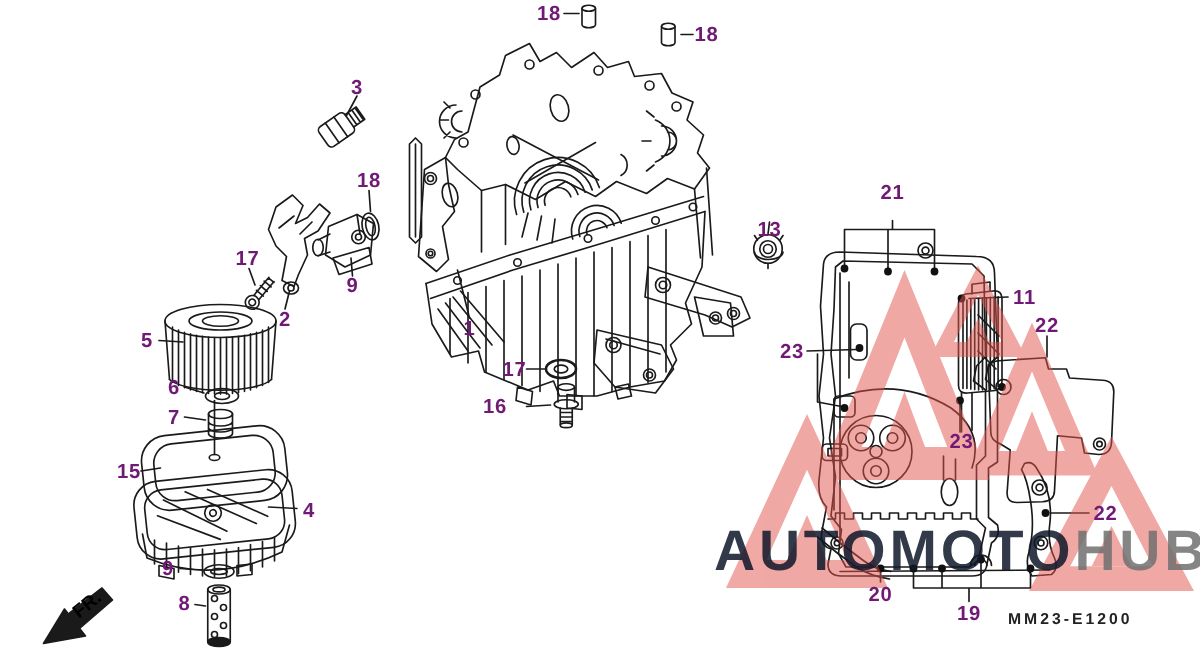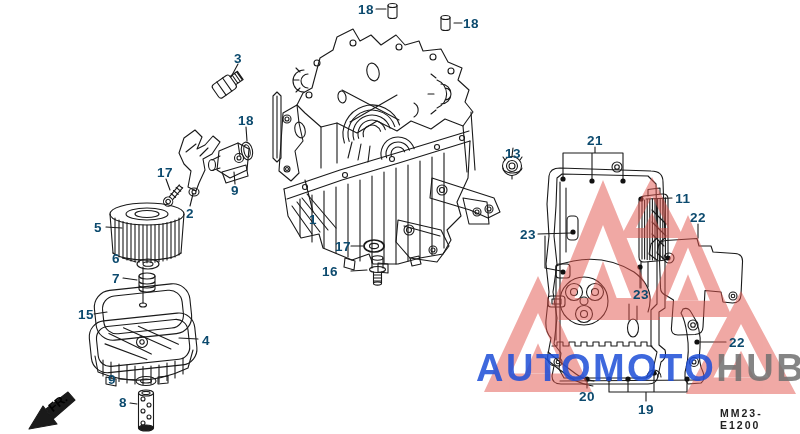--- a/index.html
+++ b/index.html
@@ -4,25 +4,25 @@
 <style>
   html,body{margin:0;padding:0;background:#fff;}
   .stage{position:relative;width:800px;height:434px;background:#ffffff;overflow:hidden;
          font-family:"Liberation Sans",sans-serif;}
   .stage svg{position:absolute;left:0;top:0;}
   .ln{fill:none;stroke:#1a1a1a;stroke-width:1.1;stroke-linecap:round;stroke-linejoin:round;}
   .dot{fill:#111;stroke:none;}
   .thick{stroke-width:1.7;}
   .dark{fill:#1a1a1a;}
   .co{position:absolute;transform:translate(-50%,-50%);font-weight:bold;font-size:13.5px;
-      color:#0c4a6e;letter-spacing:.5px;white-space:nowrap;text-align:right;}
+      color:#701a75;letter-spacing:.5px;white-space:nowrap;text-align:right;}
   .fr{position:absolute;left:58px;top:403px;transform:translate(-50%,-50%) rotate(-39deg);
       font-weight:bold;font-size:12.5px;color:#000;}
   .code{position:absolute;left:672px;top:407px;font-weight:bold;font-size:10.5px;
-        letter-spacing:2px;color:#222;margin-left:48px;}
+        letter-spacing:2px;color:#222;}
   .brand{position:absolute;left:476px;top:349px;font-weight:bold;font-size:38px;
          letter-spacing:2.5px;line-height:1;white-space:nowrap;opacity:.85;}
 </style>
 </head>
 <body>
 
 <div class="stage">
 
 <svg width="800" height="434" viewBox="0 0 800 434">
   <g class="ln">
@@ -308,21 +308,21 @@
     <path d="M652,212.4 L644.3,228.2 L659.7,228.2 Z"></path>
     <path d="M688,215 L644,317 L732,317 Z M688,247.6 L666,300.7 L710,300.7 Z"></path>
     <path d="M688,274.2 L677.4,300.7 L698.6,300.7 Z"></path>
     <path d="M538,276 L484,392 L592,392 Z M538,313.1 L511,373.4 L565,373.4 Z"></path>
     <path d="M538,343.3 L525,373.4 L551,373.4 Z"></path>
     <path d="M741,291 L686,394 L796,394 Z M741,324 L713.5,377.5 L768.5,377.5 Z"></path>
     <path d="M741,350.7 L727.8,377.5 L754.2,377.5 Z"></path>
   </g>
 </svg>
 
-  <div class="brand"><span style="color: #1d4ed8;">AUTOMOTO</span><span style="color: rgb(112, 112, 112);">HUB</span></div>
+  <div class="brand"><span style="color: #0f172a;">AUTOMOTO</span><span style="color: rgb(112, 112, 112);">HUB</span></div>
 
   <span class="co" style="left:313px;top:219px">1</span>
   <span class="co" style="left:190px;top:213px">2</span>
   <span class="co" style="left:238px;top:58px">3</span>
   <span class="co" style="left:206px;top:340px">4</span>
   <span class="co" style="left:98px;top:227px">5</span>
   <span class="co" style="left:116px;top:258px">6</span>
   <span class="co" style="left:116px;top:278px">7</span>
   <span class="co" style="left:123px;top:402px">8</span>
   <span class="co" style="left:235px;top:190px">9</span>
@@ -331,21 +331,21 @@
   <span class="co" style="left:165px;top:172px">17</span>
   <span class="co" style="left:513px;top:153px">13</span>
   <span class="co" style="left:112px;top:379px">9</span>
   <span class="co" style="left:86px;top:314px">15</span>
   <span class="co" style="left:330px;top:271px">16</span>
   <span class="co" style="left:343px;top:246px">17</span>
   <span class="co" style="left:366px;top:9px">18</span>
   <span class="co" style="left:471px;top:23px">18</span>
   <span class="co" style="left:646px;top:409px">19</span>
   <span class="co" style="left:587px;top:396px">20</span>
-  <span class="co" style="left:595px;top:140px">21</span>
+  <span class="co" style="left:595px;top:128px">21</span>
   <span class="co" style="left:698px;top:217px">22</span>
   <span class="co" style="left:737px;top:342px">22</span>
   <span class="co" style="left:528px;top:234px">23</span>
   <span class="co" style="left:641px;top:294px">23</span>
 
   <span class="fr">FR.</span>
   <span class="code">MM23-E1200</span>
 </div>
 
 </body></html>

